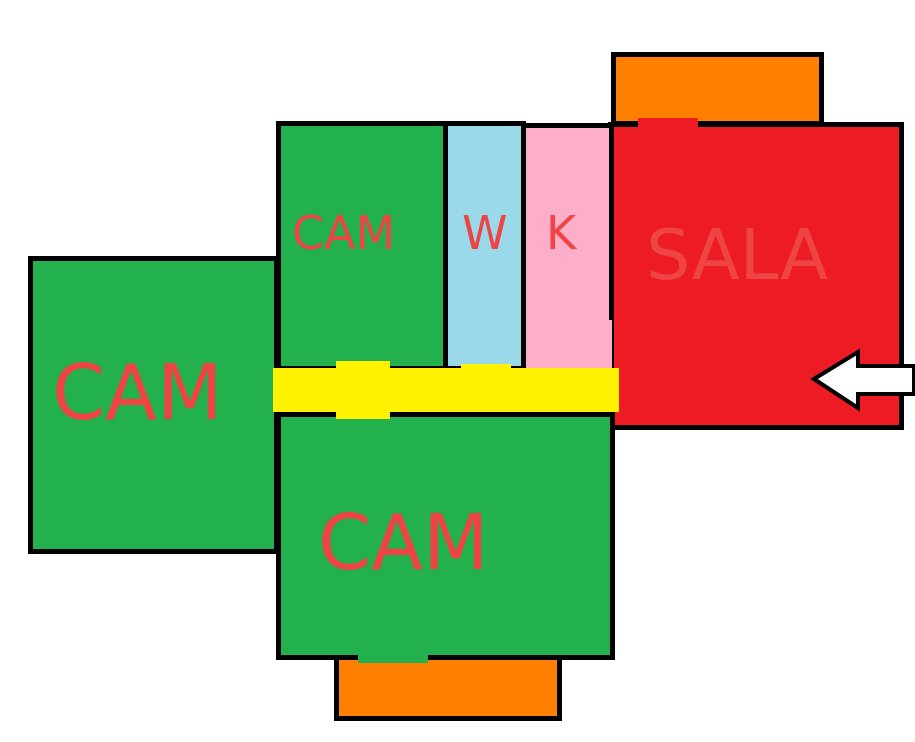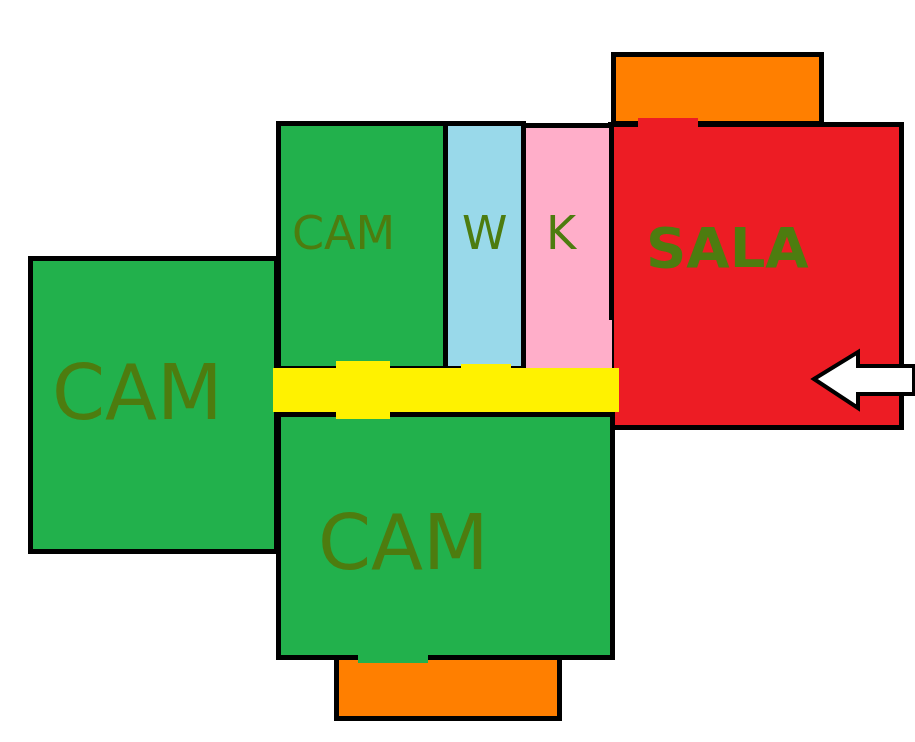--- a/index.html
+++ b/index.html
@@ -1,32 +1,32 @@
 <!DOCTYPE html>
 <html><head>
 <meta charset="utf-8">
 <style>
   html, body { margin:0; padding:0; background:#ffffff; }
   body { width:915px; height:742px; position:relative; overflow:hidden; font-family:"DejaVu Sans", sans-serif; }
   .room { position:absolute; box-sizing:border-box; border:5px solid #000; }
   .patch { position:absolute; }
-  .label { position:absolute; color:#4d7c0f; white-space:nowrap; line-height:1; }
+  .label { position:absolute; color:#ef4444; white-space:nowrap; line-height:1; }
   svg { position:absolute; }
 </style>
 </head>
 <body>
 
 <div class="room" style="left:611px;top:52px;width:213px;height:74px;background:#ff7f00;"></div>
 
 <div class="room" style="left:608px;top:122px;width:296px;height:308px;background:#ed1c24;"></div>
 
 <div class="patch" style="left:638px;top:118px;width:60px;height:10px;background:#ed1c24;"></div>
 
 <div class="patch" style="left:603px;top:142px;width:12px;height:55px;background:#ed1c24;"></div>
-<div class="label" style="left:646px;top:220px;font-size:56px;font-weight:bold;">SALA</div>
+<div class="label" style="left:646px;top:220px;font-size:70px;">SALA</div>
 
 <div class="room" style="left:276px;top:121px;width:172px;height:250px;background:#22b14c;"></div>
 <div class="label" style="left:292px;top:210px;font-size:46px;">CAM</div>
 
 <div class="room" style="left:443px;top:121px;width:83px;height:250px;background:#99d9ea;"></div>
 <div class="label" style="left:462px;top:210px;font-size:46px;">W</div>
 
 <div class="room" style="left:521px;top:123px;width:93px;height:248px;background:#ffaec9;"></div>
 <div class="patch" style="left:526px;top:320px;width:86px;height:48px;background:#ffaec9;"></div>
 <div class="label" style="left:546px;top:210px;font-size:46px;">K</div>

